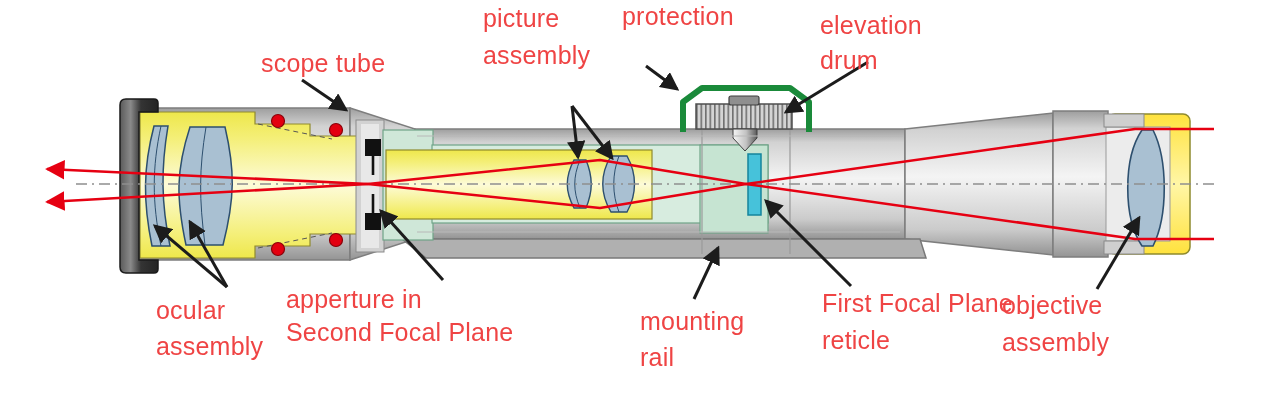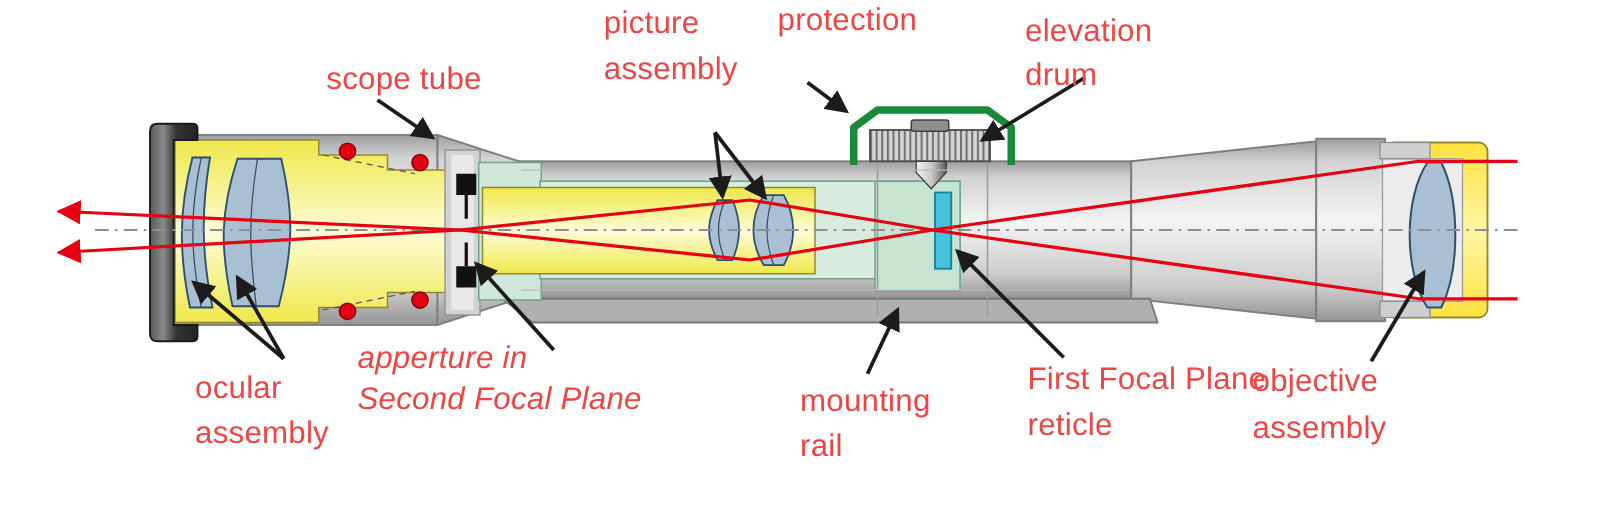--- a/index.html
+++ b/index.html
@@ -7,21 +7,21 @@
          font-family:"Liberation Sans",sans-serif;}
   .stage svg{position:absolute;left:0;top:0;}
   .lbl{position:absolute;color:#ef4444;font-size:25px;line-height:36px;white-space:nowrap;
        letter-spacing:0.2px;}
   .lbl div{pointer-events:none;}
   #lbl-scope      {left:245px; top:45px;margin-left:16px;}
   #lbl-picture    {left:483px; top:0px;   line-height:37px;}
   #lbl-cap        {left:622px; top:-4px;  line-height:40px;}
   #lbl-drum       {left:820px; top:8px;   line-height:35px;}
   #lbl-ocular     {left:156px; top:292px;}
-  #lbl-aperture   {left:286px; top:270px; line-height:33px;font-style:italic;}
+  #lbl-aperture   {left:286px; top:283px; line-height:33px;}
   #lbl-rail       {left:640px; top:303px;}
   #lbl-ffp        {left:822px; top:285px; line-height:37px;}
   #lbl-objective  {left:1002px;top:287px; line-height:37px;}
 </style>
 </head>
 <body>
 
 <div class="stage">
 
 <svg width="1280" height="414" viewBox="0 0 1280 414">

